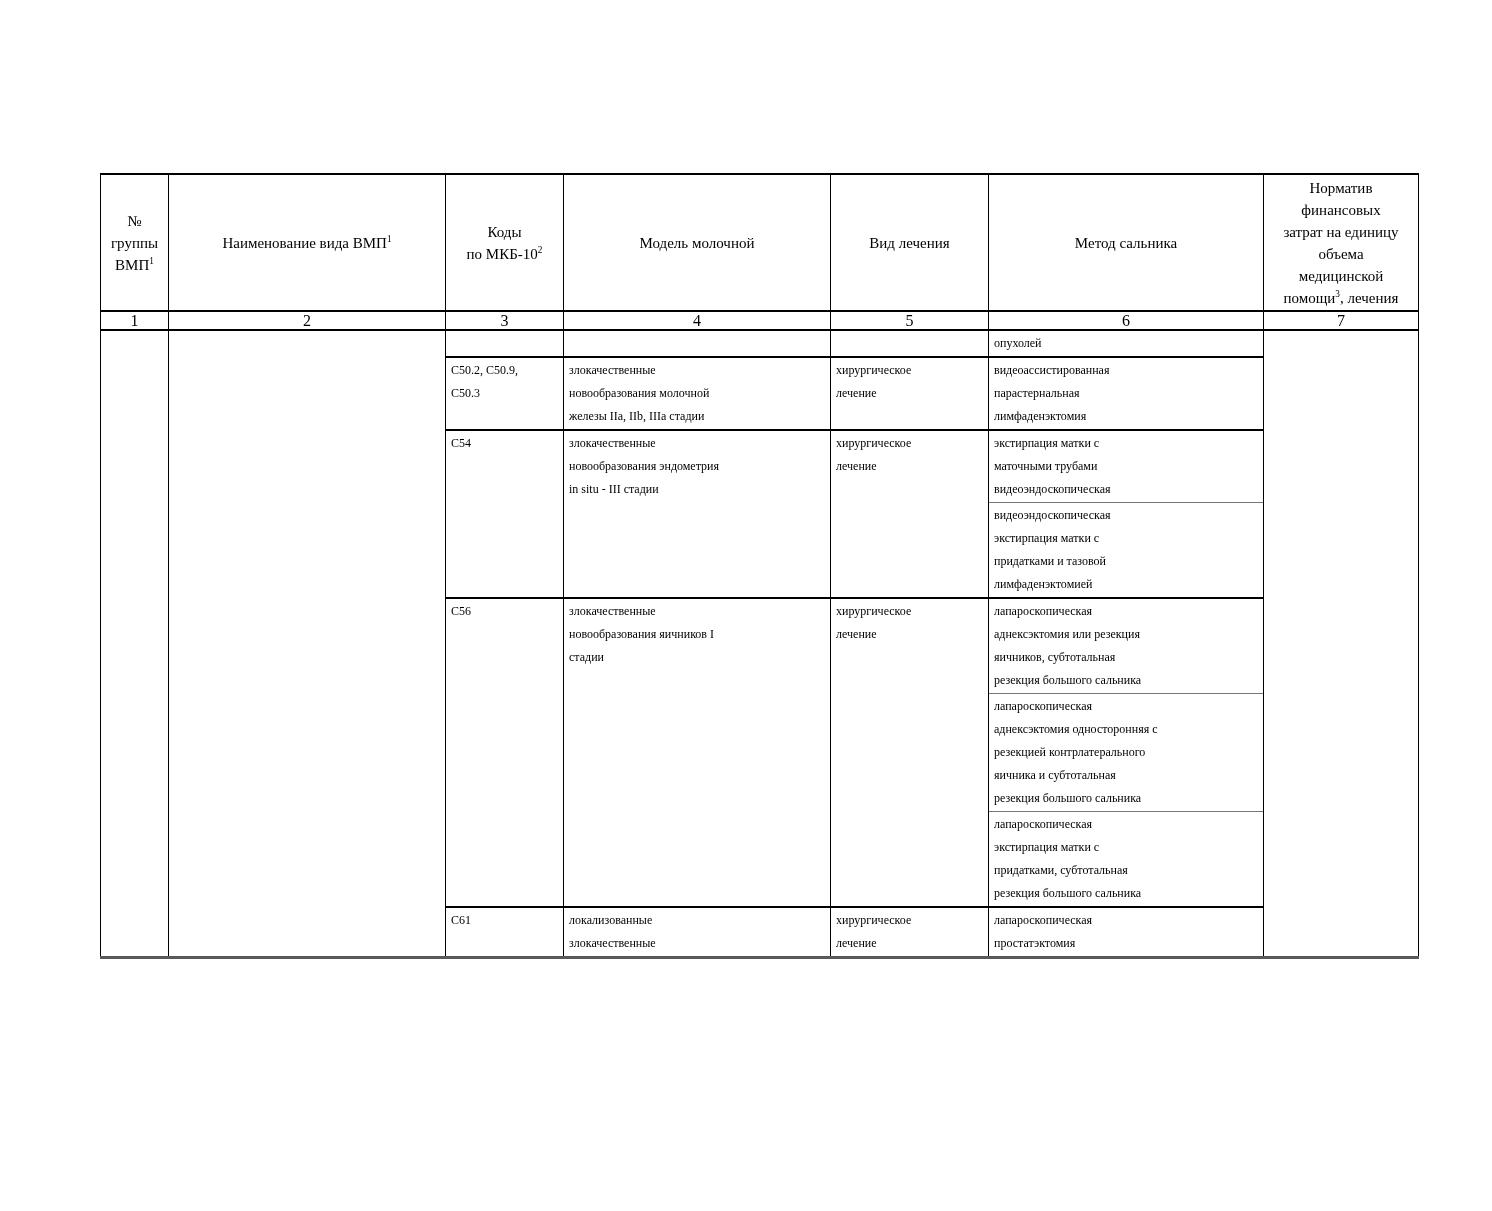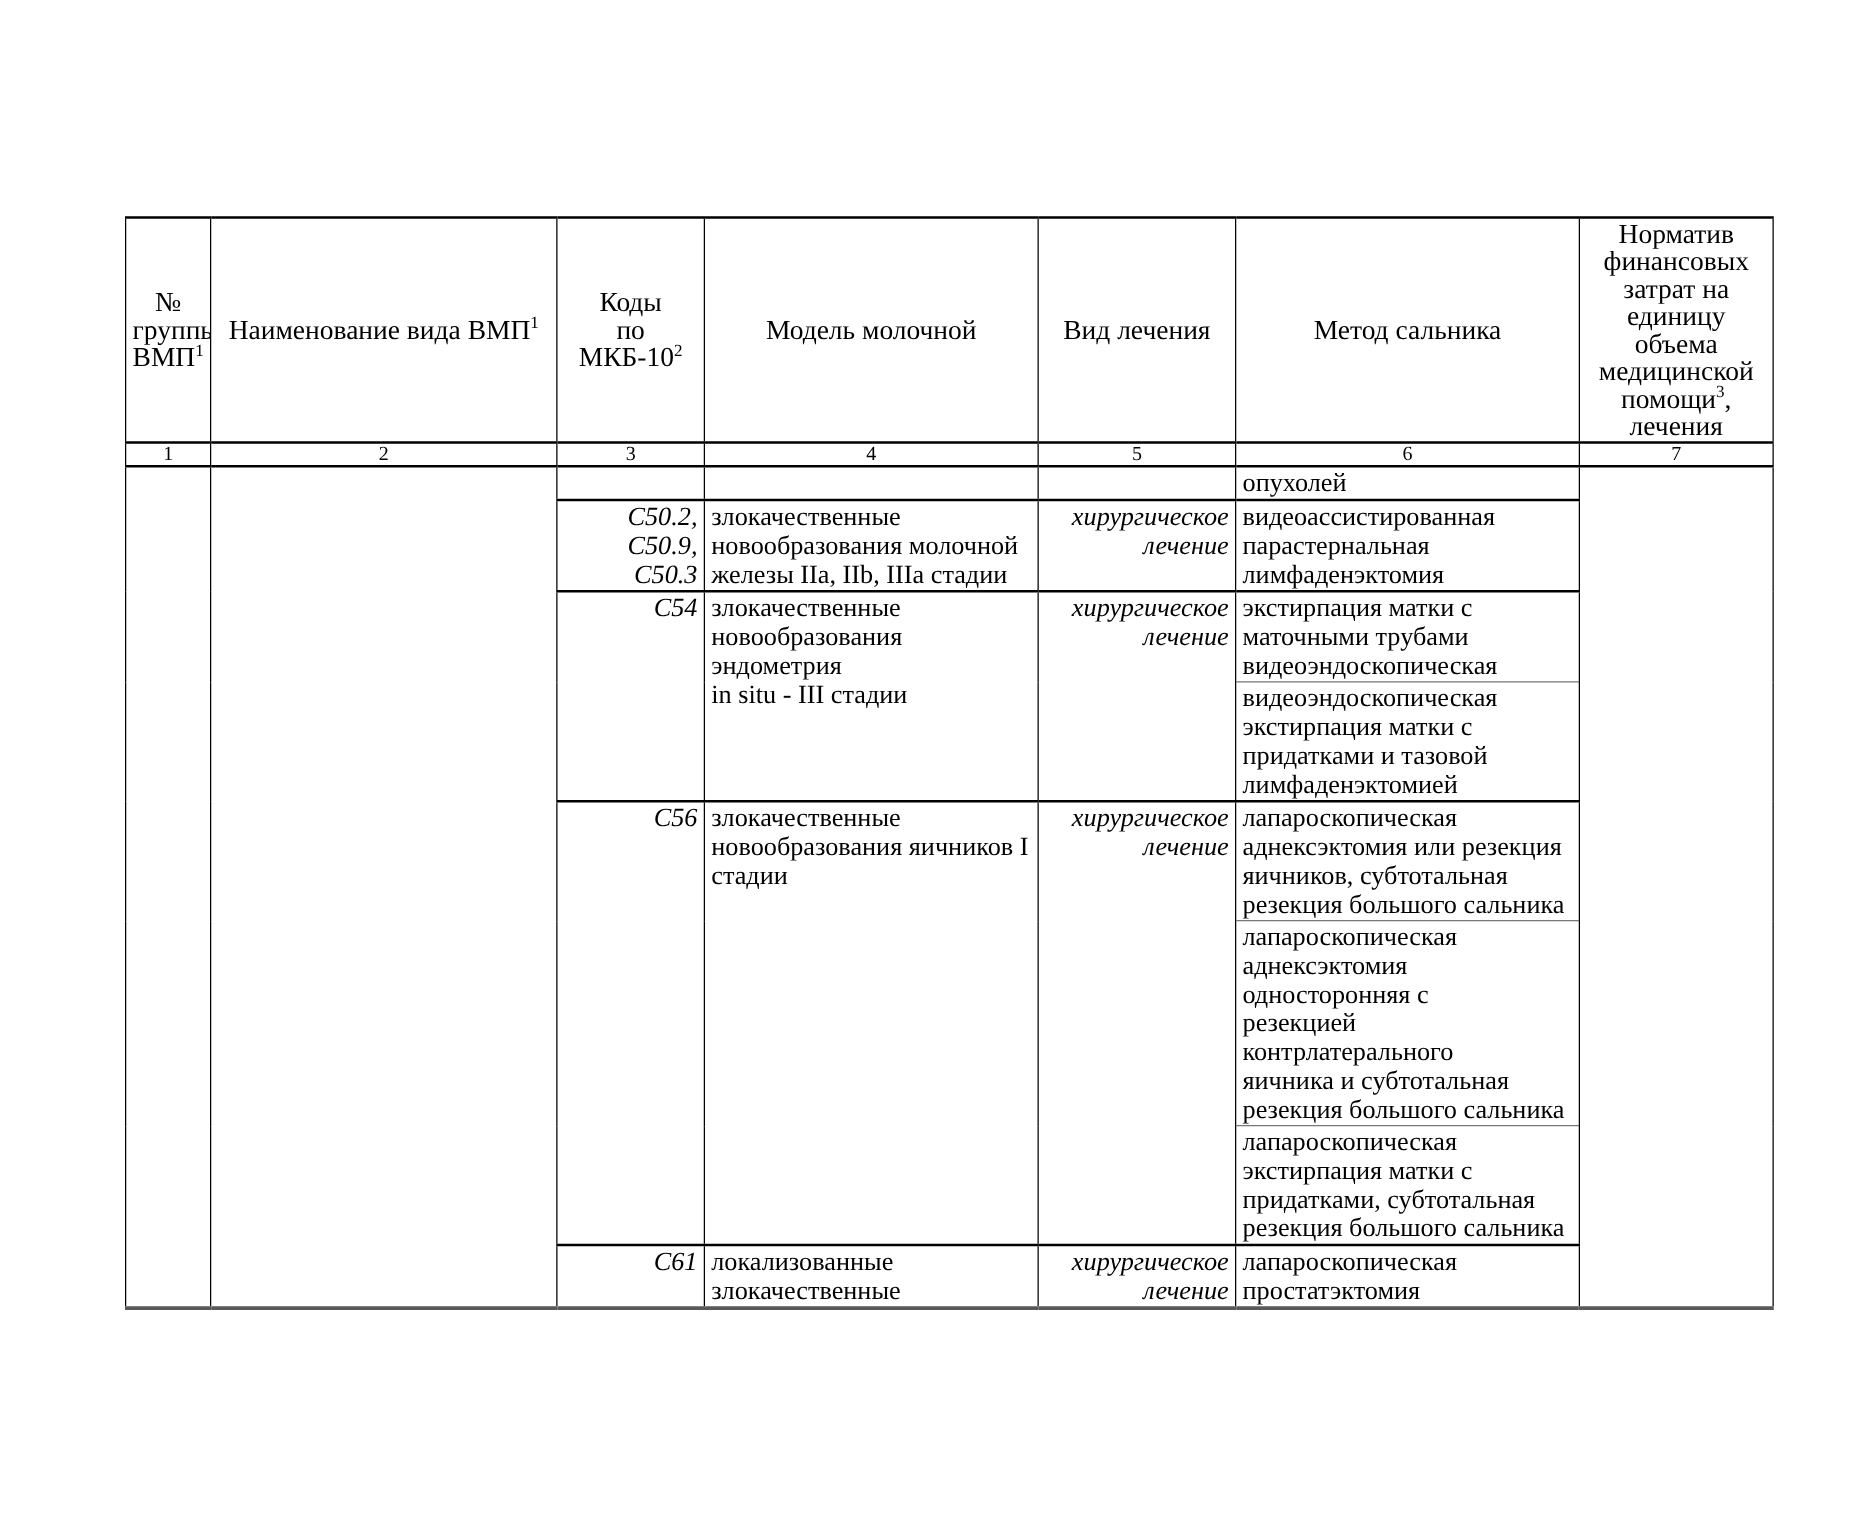--- a/index.html
+++ b/index.html
@@ -24,45 +24,45 @@
     padding: 1px 5px;
     overflow: hidden;
   }
   
   .vmp thead tr.hdr { height: 137px; }
   .vmp thead tr.hdr th {
     border-top: 2px solid #000;
     vertical-align: middle;
     text-align: center;
     font-weight: normal;
-    font-size: 22px;
+    font-size: 15px;
     line-height: 22px;
   }
   .pre { white-space: pre-line; }
   sup { font-size: 0.62em; line-height: 0; }
   
   .vmp tr.numrow td {
     border-top: 2px solid #000;
     border-bottom: 2px solid #000;
     height: 17px;
     padding: 0;
     vertical-align: middle;
     text-align: center;
     font-size: 16px;
     line-height: 17px;
   }
   
   .vmp tbody td {
     vertical-align: top;
-    font-size: 21px;
+    font-size: 12px;
     line-height: 23px;
     white-space: pre-line;
     text-align: left;
   }
-  .vmp tbody td.code, .vmp tbody td.kind { text-align: right; font-style: italic; }
+  .vmp tbody td.code, .vmp tbody td.kind { text-align: left; }
   .mb { border-bottom-width: 2px !important; }
   .tt { border-top-width: 2px !important; }
   .sb { border-bottom: 1px solid #777 !important; }
   .st { border-top: 1px solid #777 !important; }
   .bend { border-bottom: 3px solid #595959 !important; }
 </style>
 </head>
 <body>
 
 <div class="page">

